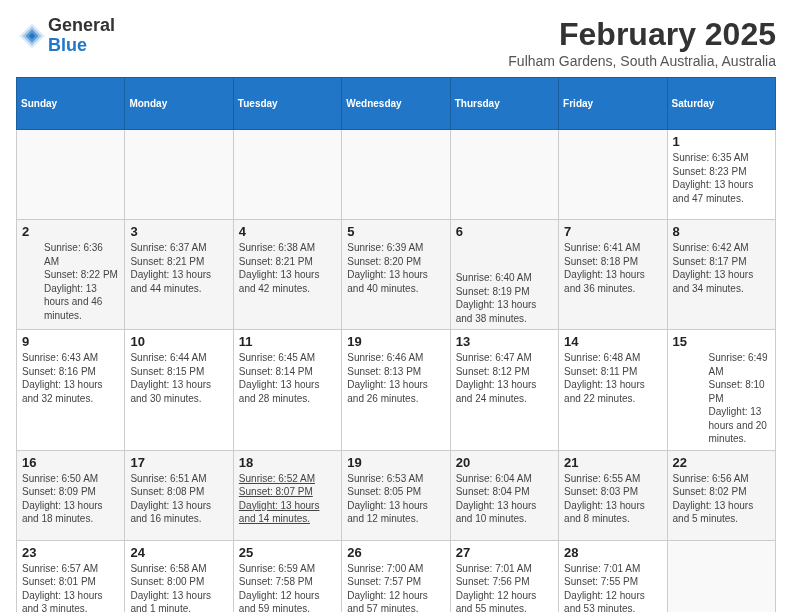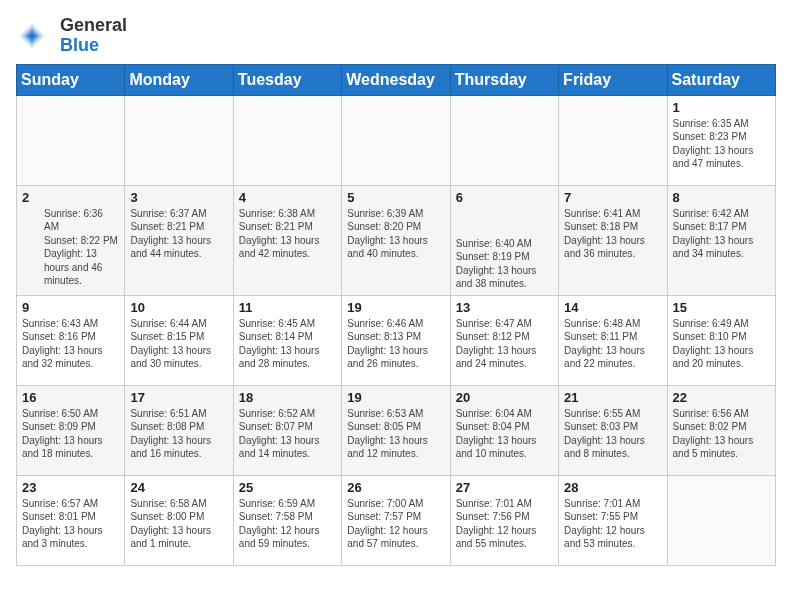--- a/index.html
+++ b/index.html
@@ -12,21 +12,21 @@
     }
     .header {
       display: flex;
       justify-content: space-between;
       align-items: flex-start;
       margin-bottom: 8px;
     }
     .logo {
       display: flex;
       align-items: center;
-      gap: 12px;
+      gap: 0;
     }
     .logo-text {
       font-size: 18px;
       font-weight: bold;
       line-height: 1.1;
     }
     .logo-text span.general { color: #333; }
     .logo-text span.blue { color: #2176c7; }
     .logo-icon {
       width: 32px;
@@ -45,23 +45,23 @@
       color: #555;
     }
     .calendar {
       width: 100%;
       border-collapse: collapse;
       font-size: 11px;
     }
     .calendar thead th {
       background: #2176c7;
       color: #fff;
-      padding: 6px 4px;
+      padding: 20px 4px;
       text-align: left;
-      font-size: 16px;
+      font-size: 10px;
       font-weight: bold;
       border: 1px solid #1a5fa0;
     }
     .calendar tbody td {
       border: 1px solid #ccc;
       vertical-align: top;
       padding: 4px 5px;
       width: 108px;
       min-height: 80px;
       height: 90px;
@@ -98,20 +98,22 @@
       <polygon points="20,8 32,20 20,32 8,20" fill="#2176c7" opacity="0.3"></polygon>
       <polygon points="20,12 28,20 20,28 12,20" fill="#2176c7" opacity="0.6"></polygon>
       <polygon points="20,16 24,20 20,24 16,20" fill="#2176c7"></polygon>
     </svg>
     <div class="logo-text">
       <div><span class="general">General</span></div>
       <div><span class="blue">Blue</span></div>
     </div>
   </div>
   <div class="title-block">
+    <div class="month-title">February 2025</div>
+    <div class="location">Fulham Gardens, South Australia, Australia</div>
   </div>
 </div>
 
 <table class="calendar">
   <thead>
     <tr id="weekday-header">
         <th>Sunday</th>
         <th>Monday</th>
         <th>Tuesday</th>
         <th>Wednesday</th>
@@ -211,41 +213,41 @@
 Daylight: 13 hours and 24 minutes.</div>
         </td>
         <td>
           <div class="day-number">14</div>
           <div class="day-info" style="white-space: pre-line;">Sunrise: 6:48 AM
 Sunset: 8:11 PM
 Daylight: 13 hours and 22 minutes.</div>
         </td>
         <td>
           <div class="day-number">15</div>
-          <div class="day-info" style="white-space: pre-line;">Sunrise: 6:49 AM
+          <div class="day-info" style="white-space: pre-line; margin-left: 36px;">Sunrise: 6:49 AM
 Sunset: 8:10 PM
 Daylight: 13 hours and 20 minutes.</div>
         </td>
       </tr>
       <tr>
         <td>
           <div class="day-number">16</div>
           <div class="day-info" style="white-space: pre-line;">Sunrise: 6:50 AM
 Sunset: 8:09 PM
 Daylight: 13 hours and 18 minutes.</div>
         </td>
         <td>
           <div class="day-number">17</div>
           <div class="day-info" style="white-space: pre-line;">Sunrise: 6:51 AM
 Sunset: 8:08 PM
 Daylight: 13 hours and 16 minutes.</div>
         </td>
         <td>
           <div class="day-number">18</div>
-          <div class="day-info" style="white-space: pre-line;">Sunrise: 6:52 AM
+          <div class="day-info" style="white-space: pre-line; text-decoration: underline;">Sunrise: 6:52 AM
 Sunset: 8:07 PM
 Daylight: 13 hours and 14 minutes.</div>
         </td>
         <td>
           <div class="day-number">19</div>
           <div class="day-info" style="white-space: pre-line;">Sunrise: 6:53 AM
 Sunset: 8:05 PM
 Daylight: 13 hours and 12 minutes.</div>
         </td>
         <td>

